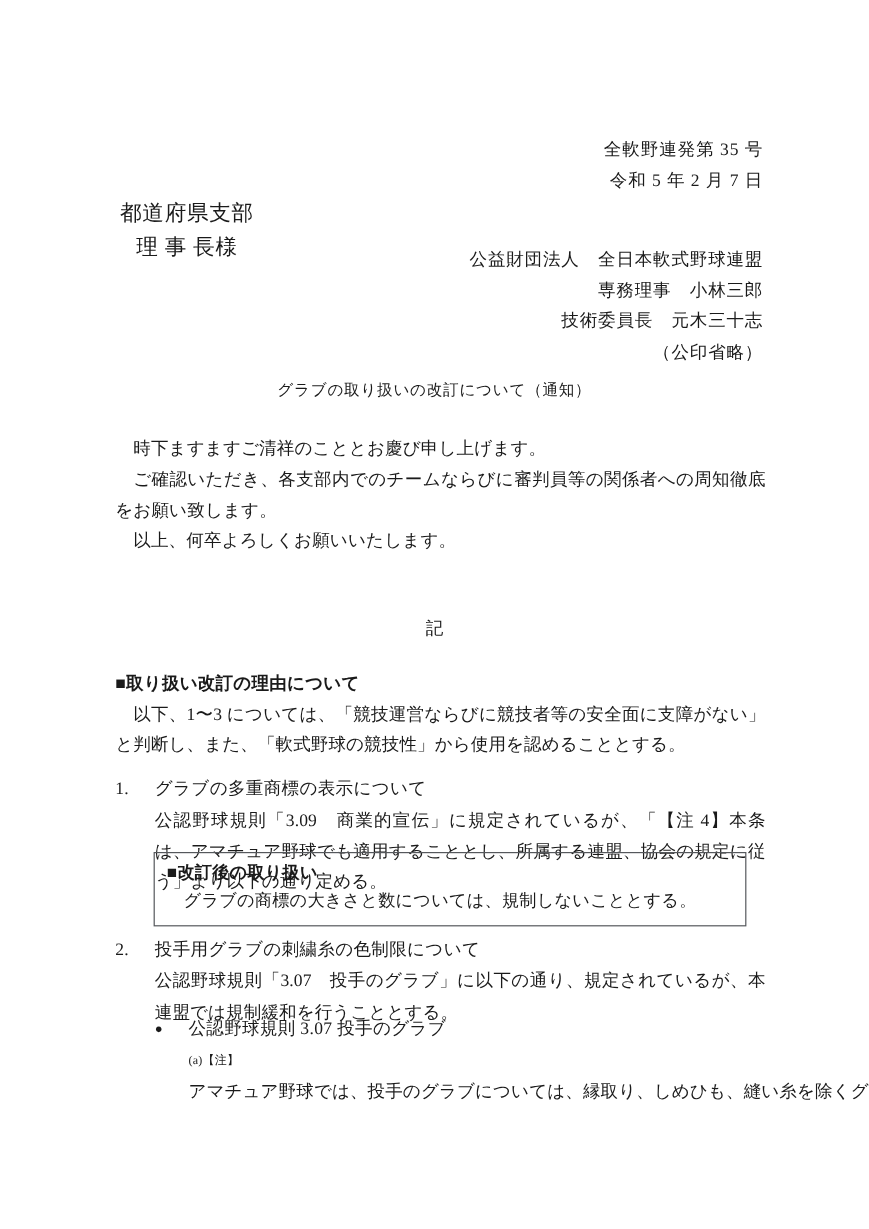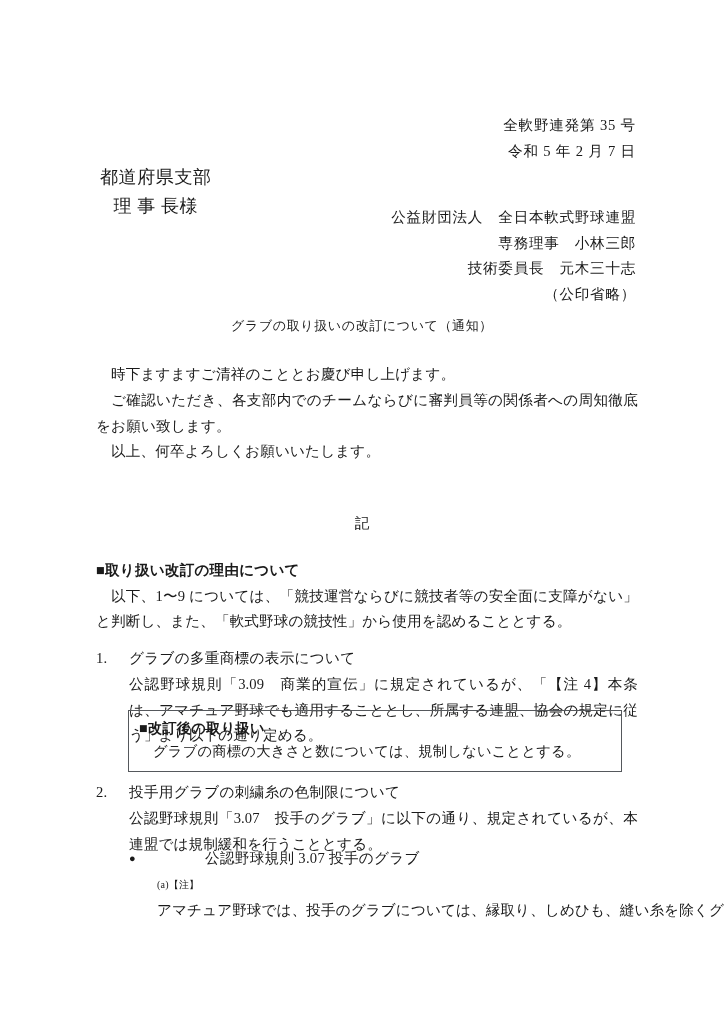--- a/index.html
+++ b/index.html
@@ -193,21 +193,21 @@
     font-size: 14.6px;
     line-height: 25.8px;
     letter-spacing: 0.3px;
   }
   .bullets .bullet-mark {
     width: 28px;
     flex: 0 0 28px;
     font-size: 11px;
     line-height: 25.8px;
   }
-  .bullets .b-text { flex: 1 1 auto; margin-left: 48px; }
+  .bullets .b-text { flex: 1 1 auto; }
   .bullets .sub-a {
     margin-left: 28px;
     font-size: 10px;
     line-height: 25.8px;
     letter-spacing: 0.2px;
   }
   .bullets .sub-para {
     margin-left: 28px;
     font-size: 14.6px;
     line-height: 25.8px;
@@ -244,21 +244,21 @@
   <div class="body-block">
     <p class="para">時下ますますご清祥のこととお慶び申し上げます。</p>
     <p class="para">ご確認いただき、各支部内でのチームならびに審判員等の関係者への周知徹底をお願い致します。</p>
     <p class="para">以上、何卒よろしくお願いいたします。</p>
   </div>
 
   <div class="ki">記</div>
 
   <div class="reason">
     <div class="head"><span>■</span><span>取り扱い改訂の理由について</span></div>
-    <p class="para"><span>以下、1〜9 については、「</span><b>競技運営ならびに競技者等の安全面に支障がない</b><span>」と判断し、また、「</span><b>軟式野球の競技性</b><span>」から使用を認めることとする。</span></p>
+    <p class="para"><span>以下、1〜3 については、「</span><b>競技運営ならびに競技者等の安全面に支障がない</b><span>」と判断し、また、「</span><b>軟式野球の競技性</b><span>」から使用を認めることとする。</span></p>
   </div>
 
   <div class="item" id="item-1">
     <div class="num-row">
       <span class="num">1.</span>
       <span class="num-title">グラブの多重商標の表示について</span>
     </div>
     <div class="sub">公認野球規則「3.09　商業的宣伝」に規定されているが、「【注 4】本条は、アマチュア野球でも適用することとし、所属する連盟、協会の規定に従う」より以下の通り定める。</div>
   </div>
 

